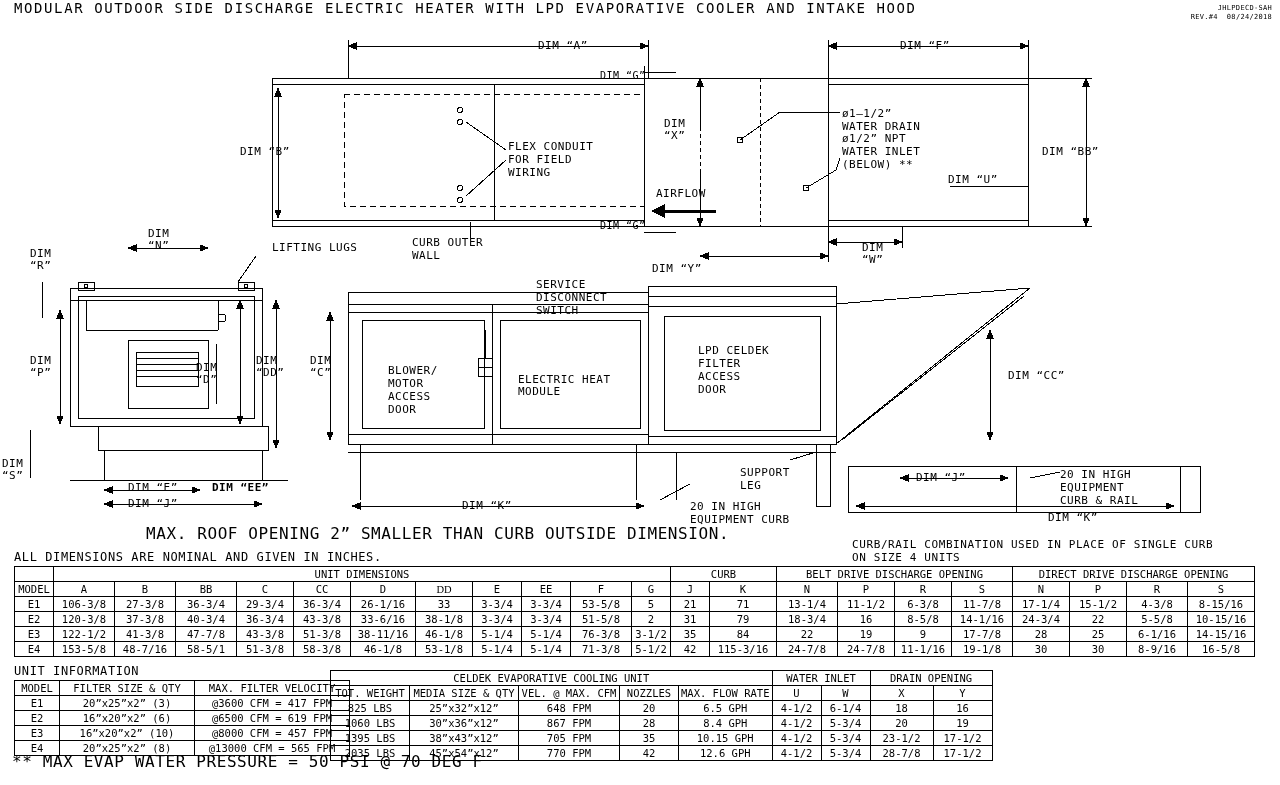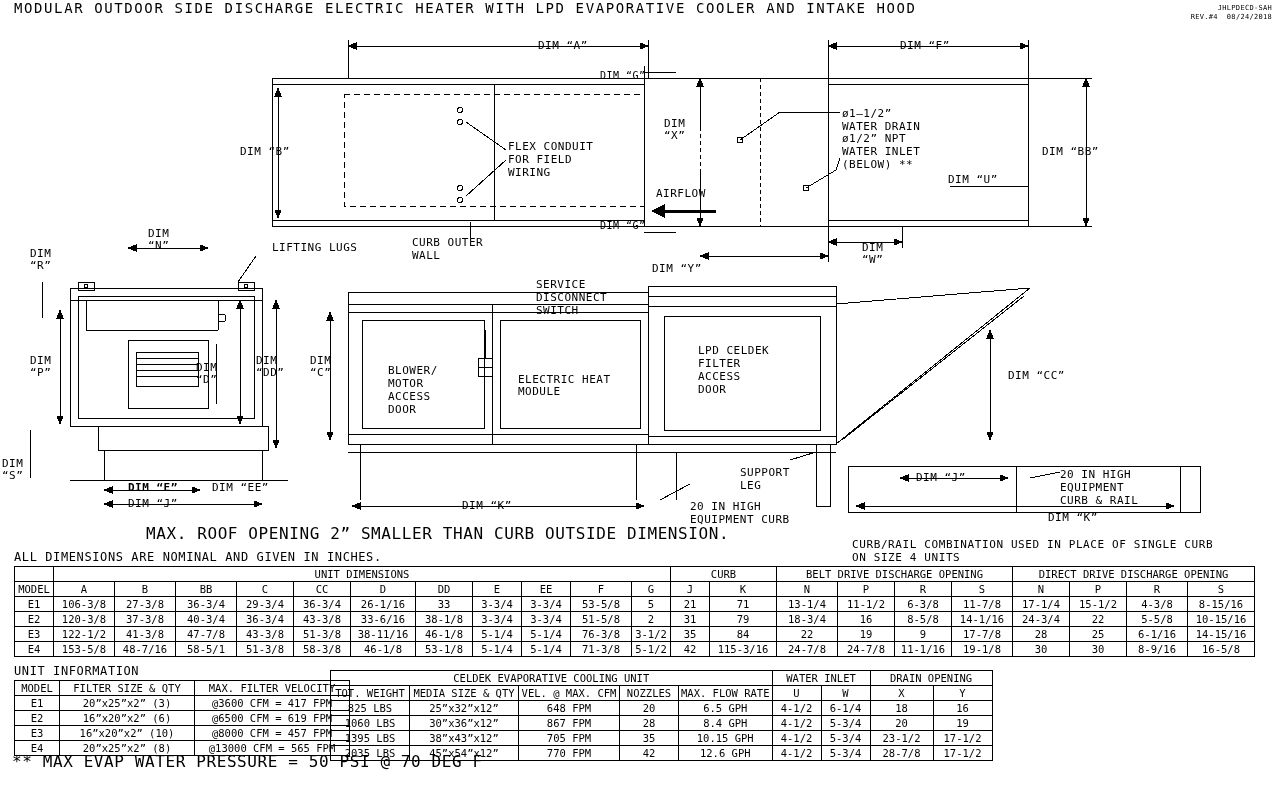--- a/index.html
+++ b/index.html
@@ -249,22 +249,22 @@
 <div class="t" style="left:148px;top:228px;">DIM
 “N”</div>
 <div class="t" style="left:30px;top:355px;">DIM
 “P”</div>
 <div class="t" style="left:196px;top:362px;">DIM
 “D”</div>
 <div class="t" style="left:256px;top:355px;">DIM
 “DD”</div>
 <div class="t" style="left:2px;top:458px;">DIM
 “S”</div>
-<div class="t" style="left:128px;top:482px;font-weight:bold;">DIM “E”</div>
-<div class="t" style="left:212px;top:482px;">DIM “EE”</div>
+<div class="t" style="left:128px;top:482px;">DIM “E”</div>
+<div class="t" style="left:212px;top:482px;font-weight:bold;">DIM “EE”</div>
 <div class="t" style="left:128px;top:498px;">DIM “J”</div>
 <div class="t" style="left:272px;top:242px;">LIFTING LUGS</div>
 
 <div class="t" style="left:310px;top:355px;">DIM
 “C”</div>
 <div class="t" style="left:536px;top:278px;line-height:13px;">SERVICE
 DISCONNECT
 SWITCH</div>
 <div class="t" style="left:388px;top:364px;line-height:13px;">BLOWER/
 MOTOR
@@ -306,21 +306,21 @@
           <td colspan="4">DIRECT DRIVE DISCHARGE OPENING</td>
         </tr>
       <tr>
           <th style="min-width: 34px;">MODEL</th>
           <th style="min-width: 56px;">A</th>
           <th style="min-width: 56px;">B</th>
           <th style="min-width: 56px;">BB</th>
           <th style="min-width: 52px;">C</th>
           <th style="min-width: 52px;">CC</th>
           <th style="min-width: 60px;">D</th>
-          <th style="min-width: 52px;">DD</th>
+          <th style="min-width: 52px; font-family: Liberation Serif, serif;">DD</th>
           <th style="min-width: 44px;">E</th>
           <th style="min-width: 44px;">EE</th>
           <th style="min-width: 56px;">F</th>
           <th style="min-width: 34px;">G</th>
           <th style="min-width: 34px;">J</th>
           <th style="min-width: 62px;">K</th>
           <th style="min-width: 56px;">N</th>
           <th style="min-width: 52px;">P</th>
           <th style="min-width: 52px;">R</th>
           <th style="min-width: 56px;">S</th>

